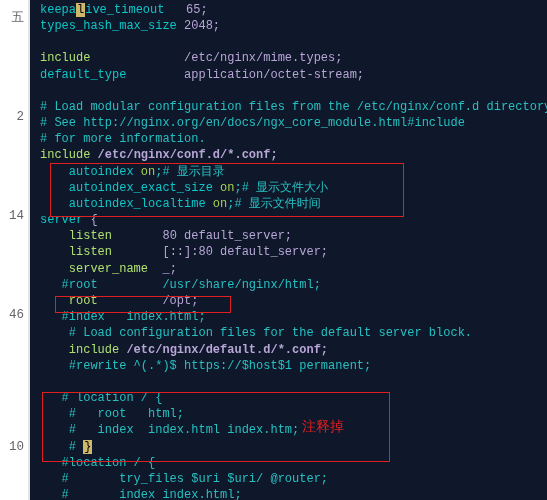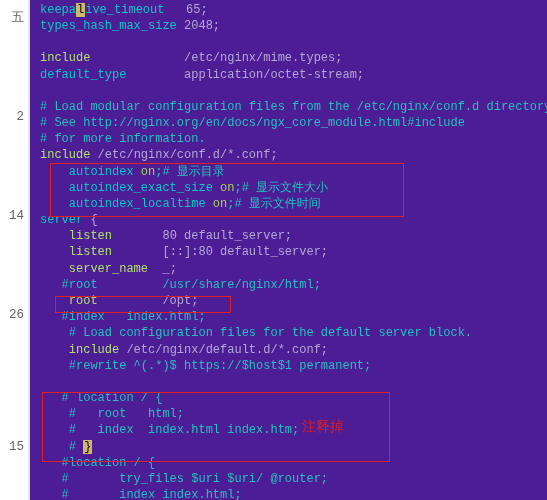--- a/index.html
+++ b/index.html
@@ -27,33 +27,33 @@
     background: #fff;
     height: 500px;
   }
   .gutter div { padding-right: 4px; line-height: 33px; height:33px; }
   .editor {
     position: absolute;
     left: 30px;
     top: 0;
     right: 0;
     bottom: 0;
-    background: #4c1d95;
+    background: #0f172a;
     color: #0dc7c7;
     padding: 2px 6px 6px 10px;
     white-space: pre;
     overflow: hidden;
   }
   .row { display: block; min-height: 16px; }
   .kw   { color: #0dc7c7; }
   .val  { color: #b7a6d6; }
   .dir  { color: #b0e070; }
   .on   { color: #a6d24e; text-align: center; }
   .cmtC { color: #26c0c0; }
-  .plain{ color: #b7a6d6; }
+  .plain{ color: #b7a6d6; font-weight: bold; }
   .brace{ color: #b7a6d6; }
   .cur  { background: #cfb86a; color:#000; padding:0 1px; }
   .boxA {
     position: absolute;
     border: 1.5px solid #e02020;
     pointer-events: none;
   }
   .anno {
     position: absolute;
     color: #e02020;
@@ -75,25 +75,25 @@
   <div class="gutter" id="gut">
       <div>五</div>
       <div></div>
       <div></div>
       <div>2</div>
       <div></div>
       <div></div>
       <div>14</div>
       <div></div>
       <div></div>
-      <div>26</div>
+      <div>46</div>
       <div></div>
       <div></div>
       <div></div>
-      <div>15</div>
+      <div>10</div>
     </div>
   <div class="left-strip"></div>
 
   <div class="editor" id="ed"><span class="row"><span class="kw">keepa</span><span class="cur">l</span><span class="kw">ive_timeout</span><span class="val">   65;</span></span><span class="row"><span class="kw">types_hash_max_size</span><span class="val"> 2048;</span></span><span class="row"><span></span></span><span class="row"><span class="dir">include</span><span class="val">             /etc/nginx/mime.types;</span></span><span class="row"><span class="kw">default_type</span><span class="val">        application/octet-stream;</span></span><span class="row"><span></span></span><span class="row"><span class="cmtC"># Load modular configuration files from the /etc/nginx/conf.d directory.</span></span><span class="row"><span class="cmtC"># See http://nginx.org/en/docs/ngx_core_module.html#include</span></span><span class="row"><span class="cmtC"># for more information.</span></span><span class="row"><span class="dir">include</span><span class="plain"> /etc/nginx/conf.d/*.conf;</span></span><span class="row"><span class="kw">    autoindex </span><span class="on">on</span><span class="cmtC">;# 显示目录</span></span><span class="row"><span class="kw">    autoindex_exact_size </span><span class="on">on</span><span class="cmtC">;# 显示文件大小</span></span><span class="row"><span class="kw">    autoindex_localtime </span><span class="on">on</span><span class="cmtC">;# 显示文件时间</span></span><span class="row"><span class="kw">server </span><span class="brace">{</span></span><span class="row"><span class="dir">    listen</span><span class="val">       80 default_server;</span></span><span class="row"><span class="dir">    listen</span><span class="val">       [::]:80 default_server;</span></span><span class="row"><span class="dir">    server_name</span><span class="val">  _;</span></span><span class="row"><span class="cmtC">   #root         /usr/share/nginx/html;</span></span><span class="row"><span class="dir">    root</span><span class="val">         /opt;</span></span><span class="row"><span class="cmtC">   #index   index.html;</span></span><span class="row"><span class="cmtC">    # Load configuration files for the default server block.</span></span><span class="row"><span class="dir">    include</span><span class="plain"> /etc/nginx/default.d/*.conf;</span></span><span class="row"><span class="cmtC">    #rewrite ^(.*)$ https://$host$1 permanent;</span></span><span class="row"><span></span></span><span class="row"><span class="cmtC">   # location / {</span></span><span class="row"><span class="cmtC">    #   root   html;</span></span><span class="row"><span class="cmtC">    #   index  index.html index.htm;</span></span><span class="row"><span class="cmtC">    # </span><span class="cur">}</span></span><span class="row"><span class="cmtC">   #location / {</span></span><span class="row"><span class="cmtC">   #       try_files $uri $uri/ @router;</span></span><span class="row"><span class="cmtC">   #       index index.html;</span></span></div>
 
   <div class="boxA" style="left:50px; top:163px; width:354px; height:54px;"></div>
   <div class="boxA" style="left:55px; top:296px; width:176px; height:17px;"></div>
   <div class="boxA" style="left:42px; top:392px; width:348px; height:70px;"></div>
 
   <div class="anno" style="left:302px; top:418px;">注释掉</div>

